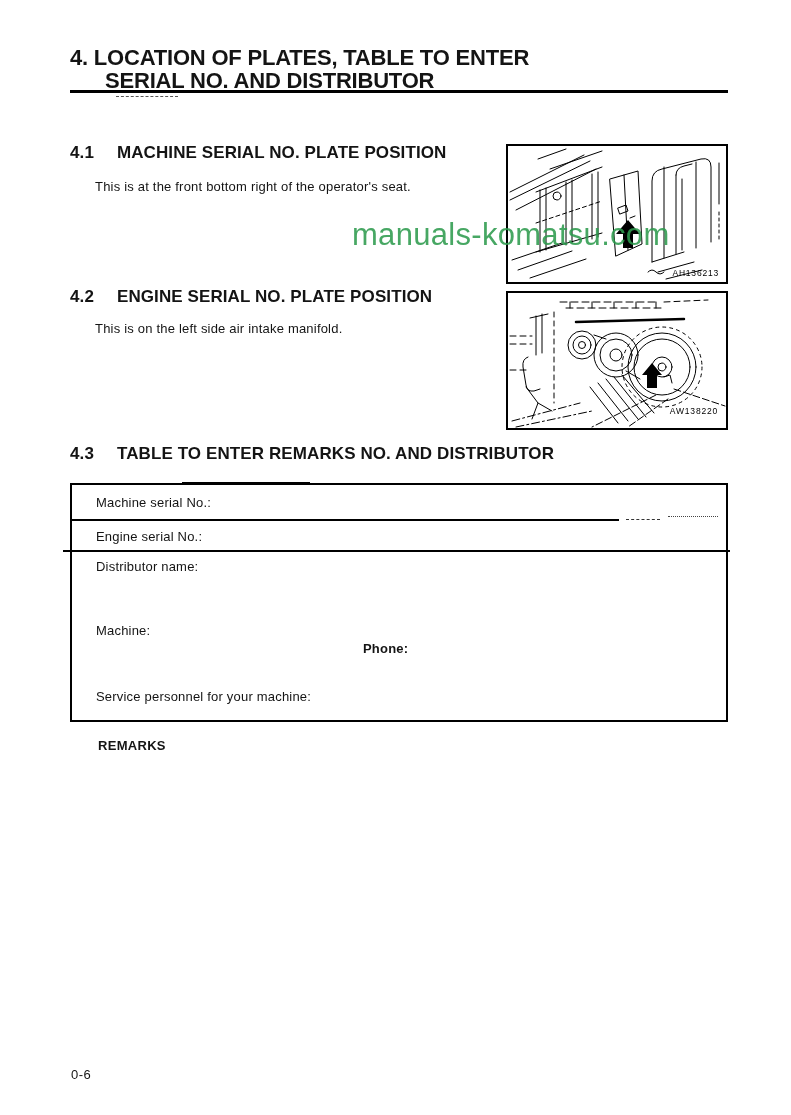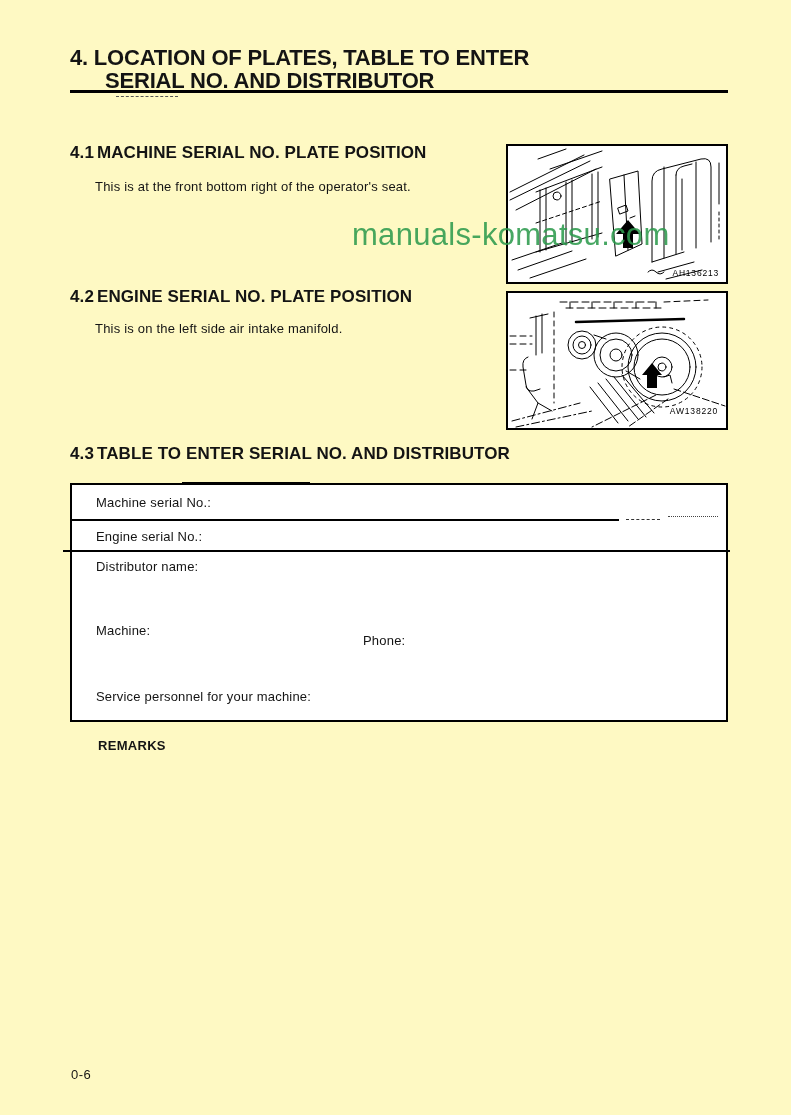--- a/index.html
+++ b/index.html
@@ -1,35 +1,35 @@
 <!DOCTYPE html>
 <html><head>
 <meta charset="utf-8">
 <style>
   * { margin:0; padding:0; box-sizing:border-box; }
   html,body { background:#e8e8e8; }
   .page {
     position:relative;
     width:791px; height:1115px;
-    background:#fef9c3;
+    background:#ffffff;
     margin:0 auto;
     overflow:hidden;
     font-family:"Liberation Sans", sans-serif;
     color:#141414;
   }
   .abs { position:absolute; }
 
   
   .title-line { font-size:22px; font-weight:700; letter-spacing:-0.2px; white-space:nowrap; }
   .title-rule { background:#000; height:3px; }
   .rule-artifact { border-top:1px dashed #555; height:0; }
 
   
   .sec-heading { font-size:17px; font-weight:700; white-space:nowrap; letter-spacing:0.1px; }
-  .sec-heading .sec-num { margin-right:3px; }
+  .sec-heading .sec-num { margin-right:23px; }
   .sec-body { font-size:13px; white-space:nowrap; letter-spacing:0.2px; }
 
   
   .figure-box { border:2px solid #000; background:#fff; }
   .figure-box svg { display:block; }
   .fig-caption {
     position:absolute; font-size:8.5px; letter-spacing:0.8px;
     color:#000; white-space:nowrap;
   }
 
@@ -173,41 +173,41 @@
         <path d="M148,102 L84,134" stroke-dasharray="7 3"></path>
         <path d="M160,106 L120,134" stroke-dasharray="7 3"></path>
         <path d="M156,84 l6,-2 l2,8"></path>
       </g>
       <polygon points="144,70 154,82 149,82 149,95 139,95 139,82 134,82" fill="#000"></polygon>
     </svg>
     <div class="fig-caption" style="right:8px; bottom:12px;margin-left:16px;">AW138220</div>
   </div>
 
   <div class="abs sec-heading" style="left:70px; top:444px;">
-    <span class="sec-num">4.3</span><span>TABLE TO ENTER SERIAL NO. AND DISTRIBUTOR</span>
+    <span class="sec-num">4.3</span><span>TABLE TO ENTER REMARKS NO. AND DISTRIBUTOR</span>
   </div>
 
   <div class="abs serial-table" style="left:70px; top:483px; width:658px; height:239px;text-align:right;">
 
     <div class="top-artifact" style="left:110px; top:-3px; width:128px;"></div>
 
     <div class="tbl-label" style="left:24px; top:10px;">Machine serial No.:</div>
 
     <div class="sep-thin" style="left:0; top:34px; width:547px;"></div>
     <div class="sep-dashes" style="left:554px; top:34px; width:34px;"></div>
     <div class="sep-dots" style="left:596px; top:31px; width:50px;"></div>
 
     <div class="tbl-label" style="left:24px; top:44px;">Engine serial No.:</div>
 
     <div class="sep-solid" style="left:-9px; top:65px; width:667px;"></div>
 
     <div class="tbl-label" style="left:24px; top:74px;">Distributor name:</div>
 
     <div class="tbl-label" style="left:24px; top:138px;">Machine:</div>
-    <div class="tbl-label" style="left:291px; top:148px;">Phone:</div>
+    <div class="tbl-label" style="left:291px; top:156px;font-weight:bold;">Phone:</div>
 
     <div class="tbl-label" style="left:24px; top:204px;">Service personnel for your machine:</div>
   </div>
 
   <div class="abs remarks" style="left:70px; top:738px;">REMARKS</div>
 
   <div class="abs page-num" style="left:71px; top:1067px;">0-6</div>
 
 </div>
 

